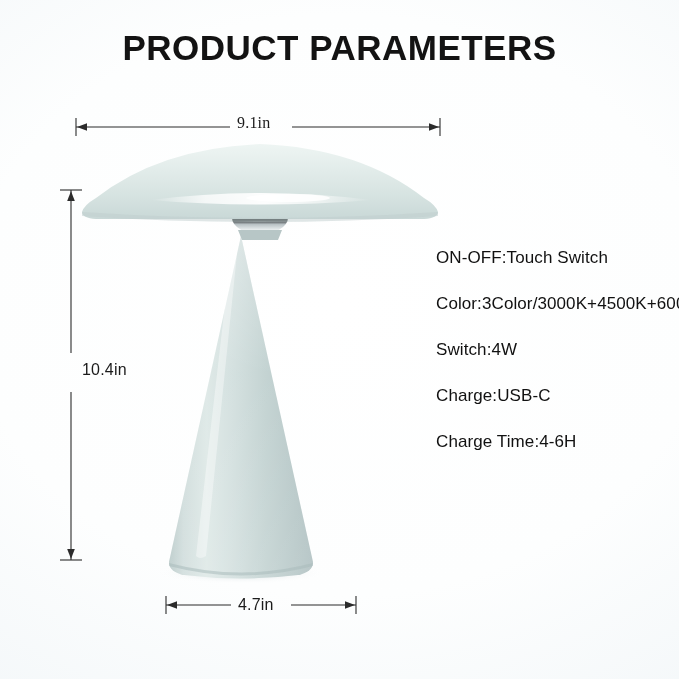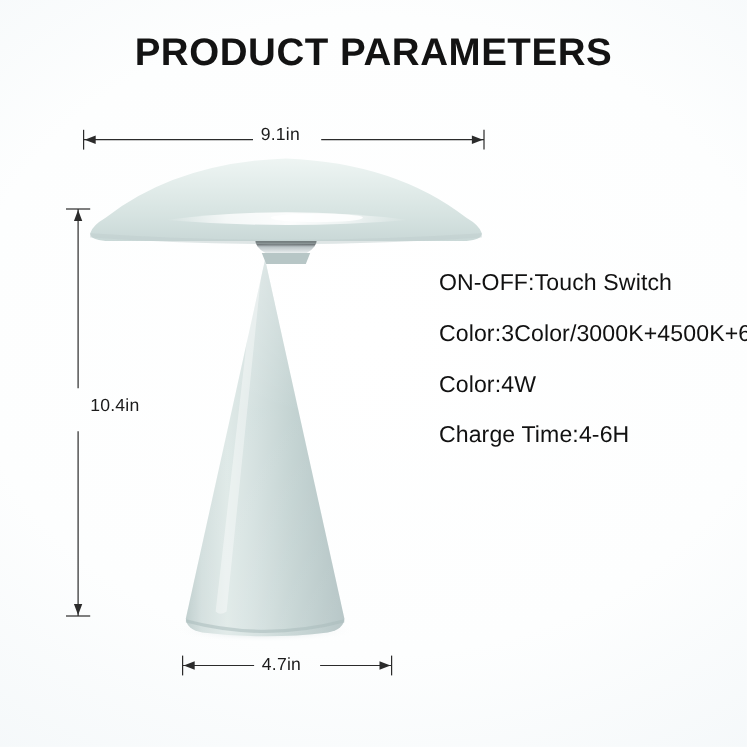--- a/index.html
+++ b/index.html
@@ -56,37 +56,38 @@
   }
 
   .dim-label {
     position: absolute;
     font-size: 16px;
     color: #1b1b1b;
     background: transparent;
     white-space: nowrap;
     letter-spacing: 0.2px;
   }
-  #label-width  { left: 237px; top: 114px; }
+  #label-width  { left: 237px; top: 114px; font-family: Liberation Serif, serif; }
   #label-height { left: 43px;  top: 361px; margin-left: 39px; }
   #label-base   { left: 238px; top: 596px; text-align: right; }
 
   
   #specs {
     position: absolute;
     left: 399px;
     top: 245px;
     width: 272px;
   }
   .spec-line {
-    font-size: 21px;
+    font-size: 17px;
     line-height: 26px;
     color: #111111;
     margin-bottom: 20px;
     letter-spacing: 0.1px;
+    margin-left: 37px;
   }
   .spec-line:last-child { margin-bottom: 0; }
 </style>
 </head>
 <body>
 
 <div id="page">
 
   <div id="title">PRODUCT PARAMETERS</div>
 
@@ -218,17 +219,18 @@
     </g>
   </svg>
 
   <div class="dim-label" id="label-width">9.1in</div>
   <div class="dim-label" id="label-height">10.4in</div>
   <div class="dim-label" id="label-base">4.7in</div>
 
   <div id="specs">
     <div class="spec-line">ON-OFF:Touch Switch</div>
     <div class="spec-line">Color:3Color/3000K+4500K+6000K</div>
-    <div class="spec-line">Color:4W</div>
+    <div class="spec-line">Switch:4W</div>
+    <div class="spec-line">Charge:USB-C</div>
     <div class="spec-line">Charge Time:4-6H</div>
   </div>
 
 </div>
 
 </body></html>

